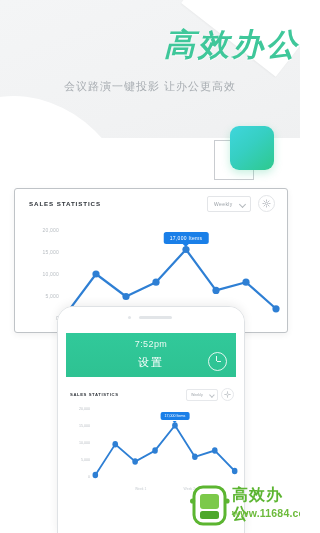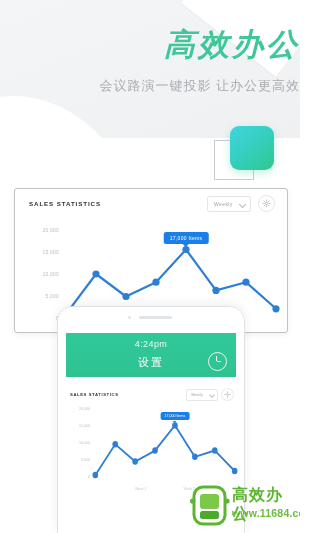--- a/index.html
+++ b/index.html
@@ -32,22 +32,22 @@
   }
 
   .hero-title{
     position:absolute;left:0;right:0;top:27px;text-align:right;
     font-size:31px;line-height:36px;font-weight:700;
     color:#3fc79a;letter-spacing:3px;
     text-shadow:0 1px 1px rgba(255,255,255,0.85);
     font-style:italic;
   }
   .hero-sub{
-    position:absolute;left:0;right:0;top:78px;text-align:right;
-    font-size:13px;line-height:16px;color:#a7acb1;letter-spacing:1px;
+    position:absolute;left:0;right:0;top:78px;text-align:center;
+    font-size:11px;line-height:16px;color:#a7acb1;letter-spacing:1px;
   }
 
   
   .deco{position:absolute;left:214px;top:126px;width:62px;height:58px;}
   .deco-outline{
     position:absolute;left:0;top:14px;width:38px;height:38px;
     border:1px solid #c9ccd0;background:transparent;
   }
   .deco-square{
     position:absolute;left:16px;top:0;width:44px;height:44px;border-radius:9px;
@@ -241,21 +241,21 @@
     </div>
   </div>
 
   <div class="phone">
     <div class="phone-top">
       <div class="cam"></div>
       <div class="speaker"></div>
     </div>
 
     <div class="banner">
-      <div class="banner-time">4:24pm</div>
+      <div class="banner-time">7:52pm</div>
       <div class="banner-label">设置</div>
       <div class="banner-clock">
         <i class="hh"></i>
         <i class="mm"></i>
       </div>
     </div>
 
     <div class="phone-card">
       <div class="pc-title">SALES STATISTICS</div>
 

